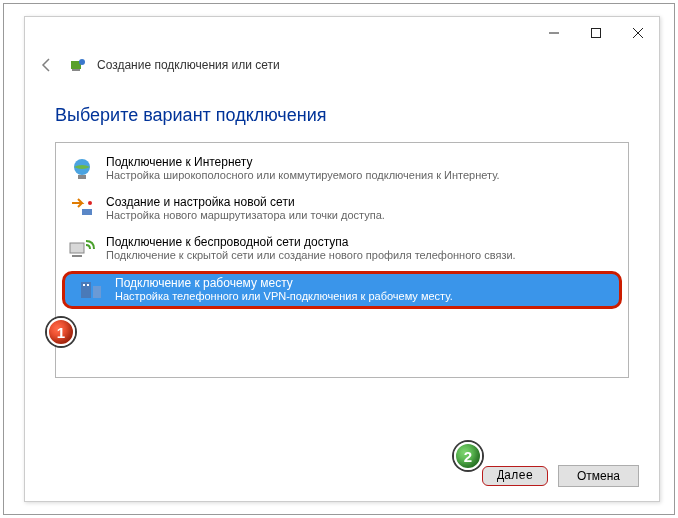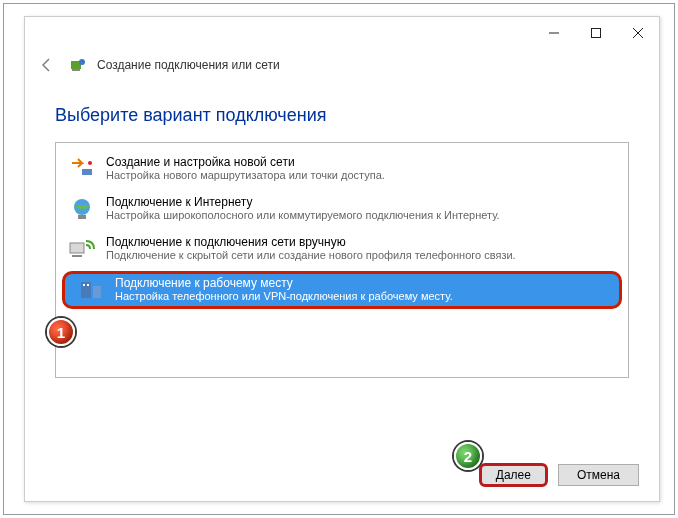--- a/index.html
+++ b/index.html
@@ -17,21 +17,21 @@
 .listbox { border: 1px solid #b5b5b5; padding: 8px 6px; height: 236px; position: relative; }
 .option { display: flex; align-items: flex-start; gap: 10px; padding: 4px 6px; margin-bottom: 4px; cursor: pointer; }
 .opt-icon { width: 28px; height: 28px; flex-shrink: 0; display: flex; align-items: center; justify-content: center; }
 .opt-text { display: flex; flex-direction: column; }
 .opt-title { font-size: 12px; color: #000; }
 .opt-desc { font-size: 11px; color: #666; }
 .option.selected { background: #3a95ea; border: 3px solid #cc1d00; border-radius: 10px; padding: 2px 12px; }
 .option.selected .opt-title, .option.selected .opt-desc { color: #fff; }
 .buttons { position: absolute; bottom: 14px; right: 20px; display: flex; gap: 10px; align-items: center; }
 .btn { font-size: 12px; padding: 3px 18px; border: 1px solid #adadad; background: #e1e1e1; cursor: pointer; }
-.btn.primary { border: 3px solid #b91c1c; border-radius: 6px; padding: 2px 14px; }
+.btn.primary { border: 1px solid #b91c1c; border-radius: 6px; padding: 2px 14px; font-family: Liberation Mono, monospace; }
 .marker { position: absolute; width: 28px; height: 28px; border-radius: 50%; border: 2px solid #fff; box-shadow: 0 0 0 2px #3a3a3a, inset -3px -3px 6px rgba(0,0,0,0.3); display: flex; align-items: center; justify-content: center; font-weight: bold; font-size: 15px; color: #fff; }
 .marker.red { background: radial-gradient(circle at 35% 35%, #ff6b4a, #cc1d00); }
 .marker.green { background: radial-gradient(circle at 35% 35%, #7ed470, #1f8a1f); }
 .m1 { left: 47px; top: 318px; z-index: 5; }
 .m2 { left: 454px; top: 442px; z-index: 5; }
 </style>
 </head>
 <body>
 
 <div class="outer"></div>
@@ -70,55 +70,55 @@
     <div class="wintitle">Создание подключения или сети</div>
   </div>
 
   <div class="content">
     <div class="heading">Выберите вариант подключения</div>
     <div class="listbox">
 
       <div class="option">
         <div class="opt-icon">
             <svg width="28" height="28" viewBox="0 0 28 28">
+              <circle cx="14" cy="12" r="8" fill="#4aa3e0"></circle>
+              <path d="M6 12 Q14 8 22 12 Q14 16 6 12" fill="#6cb84a"></path>
+              <rect x="10" y="20" width="8" height="4" fill="#888"></rect>
+            </svg>
+          </div>
+        <div class="opt-text">
+          <span class="opt-title">Подключение к Интернету</span>
+          <span class="opt-desc">Настройка широкополосного или коммутируемого подключения к Интернету.</span>
+        </div>
+      </div>
+
+      <div class="option">
+        <div class="opt-icon">
+            <svg width="28" height="28" viewBox="0 0 28 28">
               <rect x="14" y="14" width="10" height="6" fill="#5a87c7"></rect>
               <path d="M4 8 L14 8 L10 4 M14 8 L10 12" fill="none" stroke="#e07b00" stroke-width="2"></path>
               <circle cx="22" cy="8" r="2" fill="#d22"></circle>
             </svg>
           </div>
         <div class="opt-text">
           <span class="opt-title">Создание и настройка новой сети</span>
           <span class="opt-desc">Настройка нового маршрутизатора или точки доступа.</span>
         </div>
       </div>
 
       <div class="option">
         <div class="opt-icon">
             <svg width="28" height="28" viewBox="0 0 28 28">
-              <circle cx="14" cy="12" r="8" fill="#4aa3e0"></circle>
-              <path d="M6 12 Q14 8 22 12 Q14 16 6 12" fill="#6cb84a"></path>
-              <rect x="10" y="20" width="8" height="4" fill="#888"></rect>
-            </svg>
-          </div>
-        <div class="opt-text">
-          <span class="opt-title">Подключение к Интернету</span>
-          <span class="opt-desc">Настройка широкополосного или коммутируемого подключения к Интернету.</span>
-        </div>
-      </div>
-
-      <div class="option">
-        <div class="opt-icon">
-            <svg width="28" height="28" viewBox="0 0 28 28">
               <rect x="2" y="8" width="14" height="10" fill="#d8d8d8" stroke="#888"></rect>
               <path d="M18 10 Q22 10 22 14 M18 6 Q26 6 26 14" fill="none" stroke="#4aa02c" stroke-width="2"></path>
               <rect x="4" y="20" width="10" height="2" fill="#888"></rect>
             </svg>
           </div>
         <div class="opt-text">
-          <span class="opt-title">Подключение к подключения сети вручную</span>
+          <span class="opt-title">Подключение к беспроводной сети доступа</span>
           <span class="opt-desc">Подключение к скрытой сети или создание нового профиля телефонного связи.</span>
         </div>
       </div>
 
       <div class="option selected">
         <div class="opt-icon">
             <svg width="28" height="28" viewBox="0 0 28 28">
               <rect x="4" y="6" width="10" height="16" fill="#4a7ab8"></rect>
               <rect x="16" y="10" width="8" height="12" fill="#6a9ad6"></rect>
               <rect x="6" y="8" width="2" height="2" fill="#fff"></rect>

